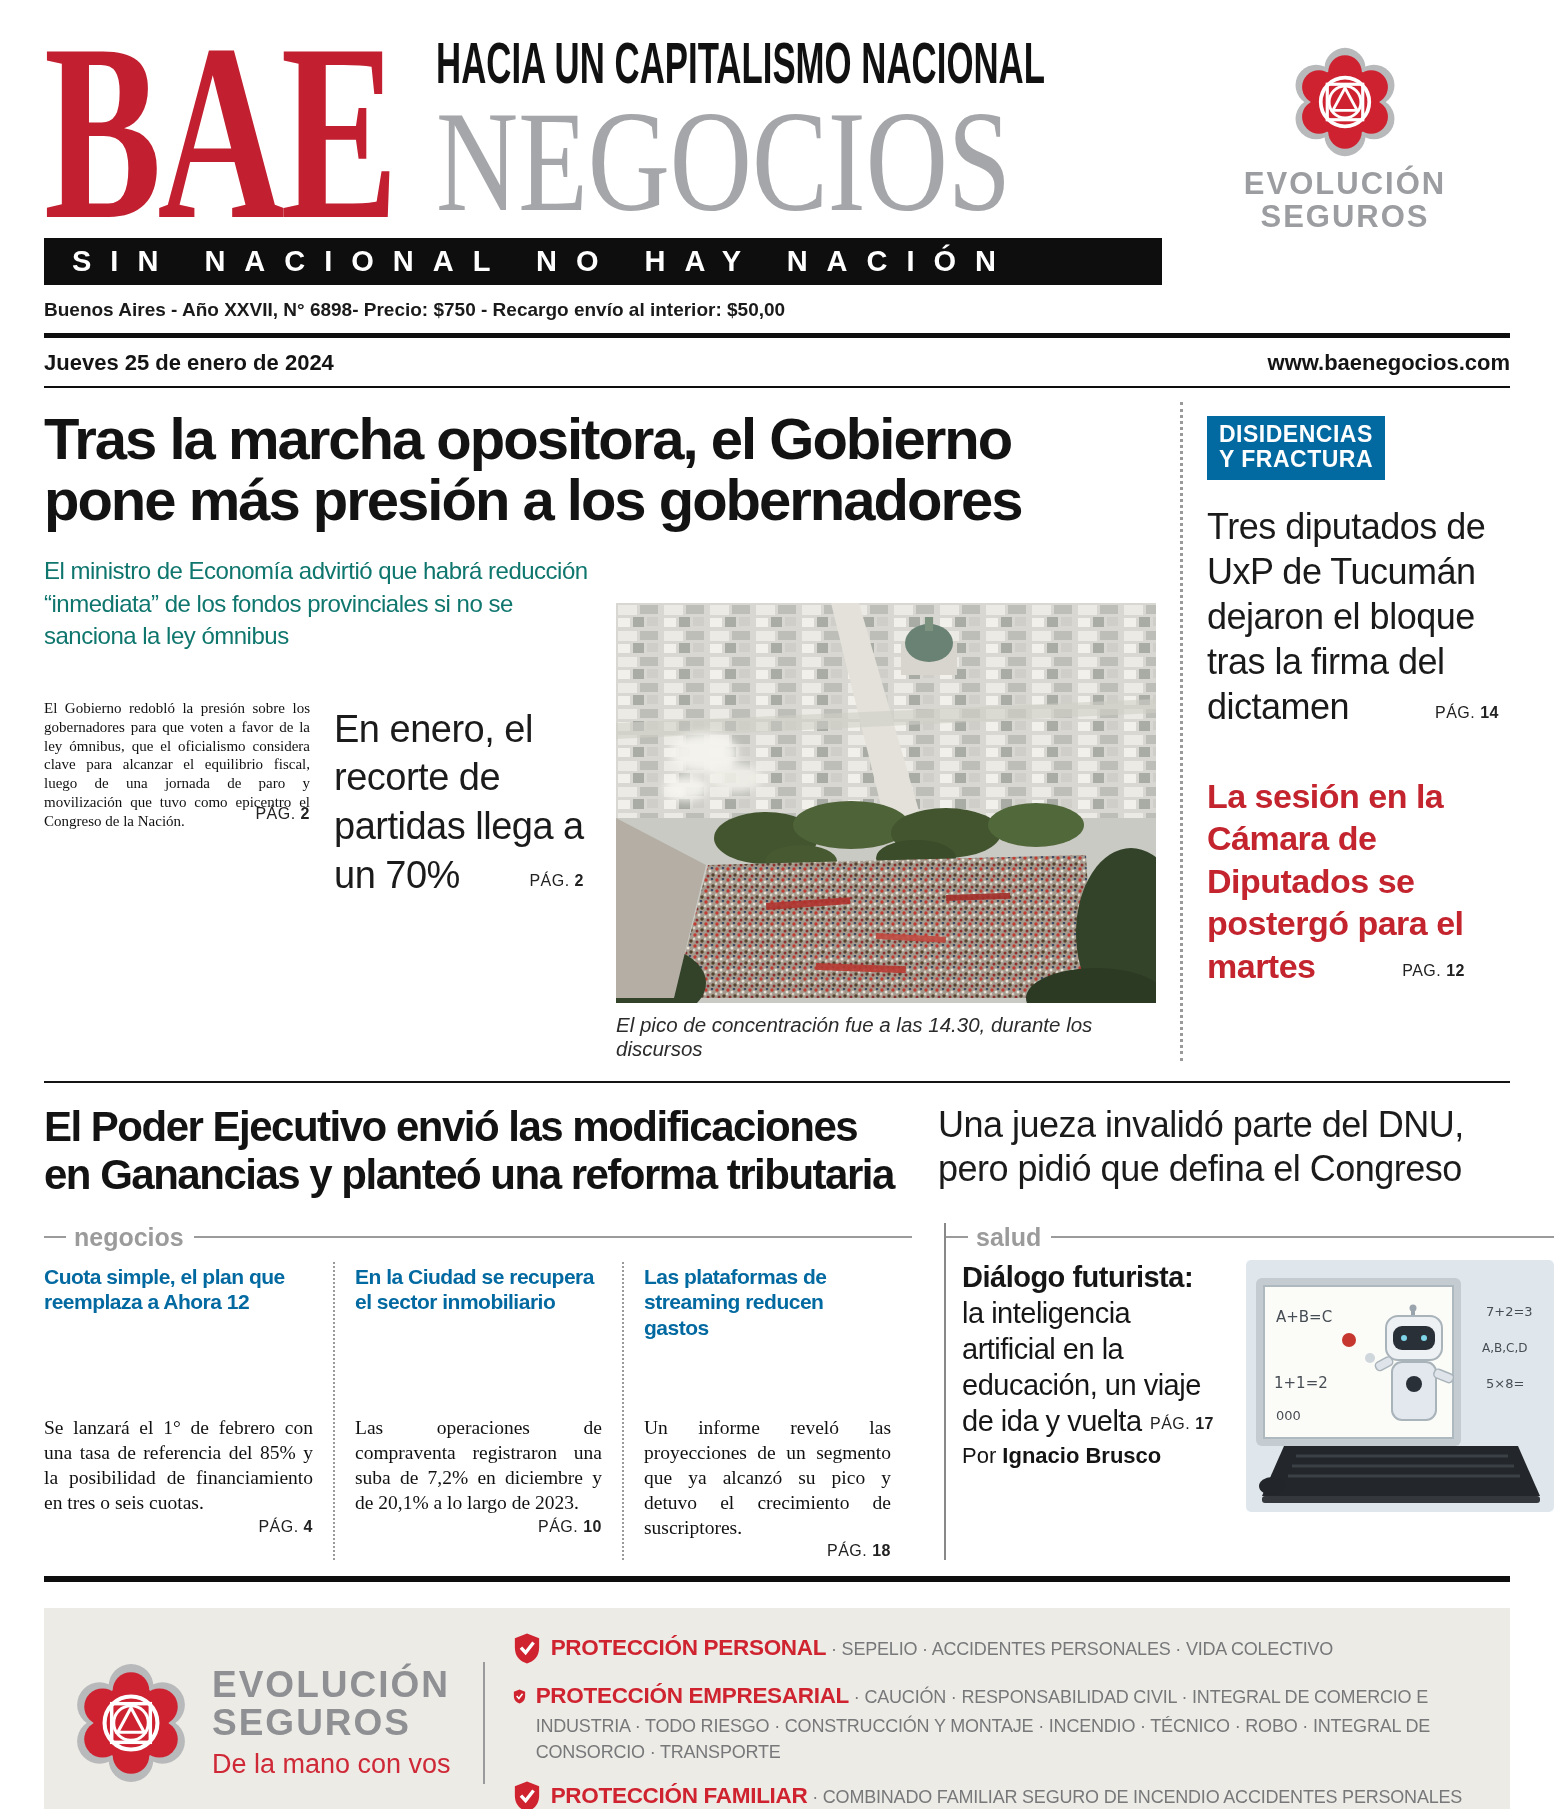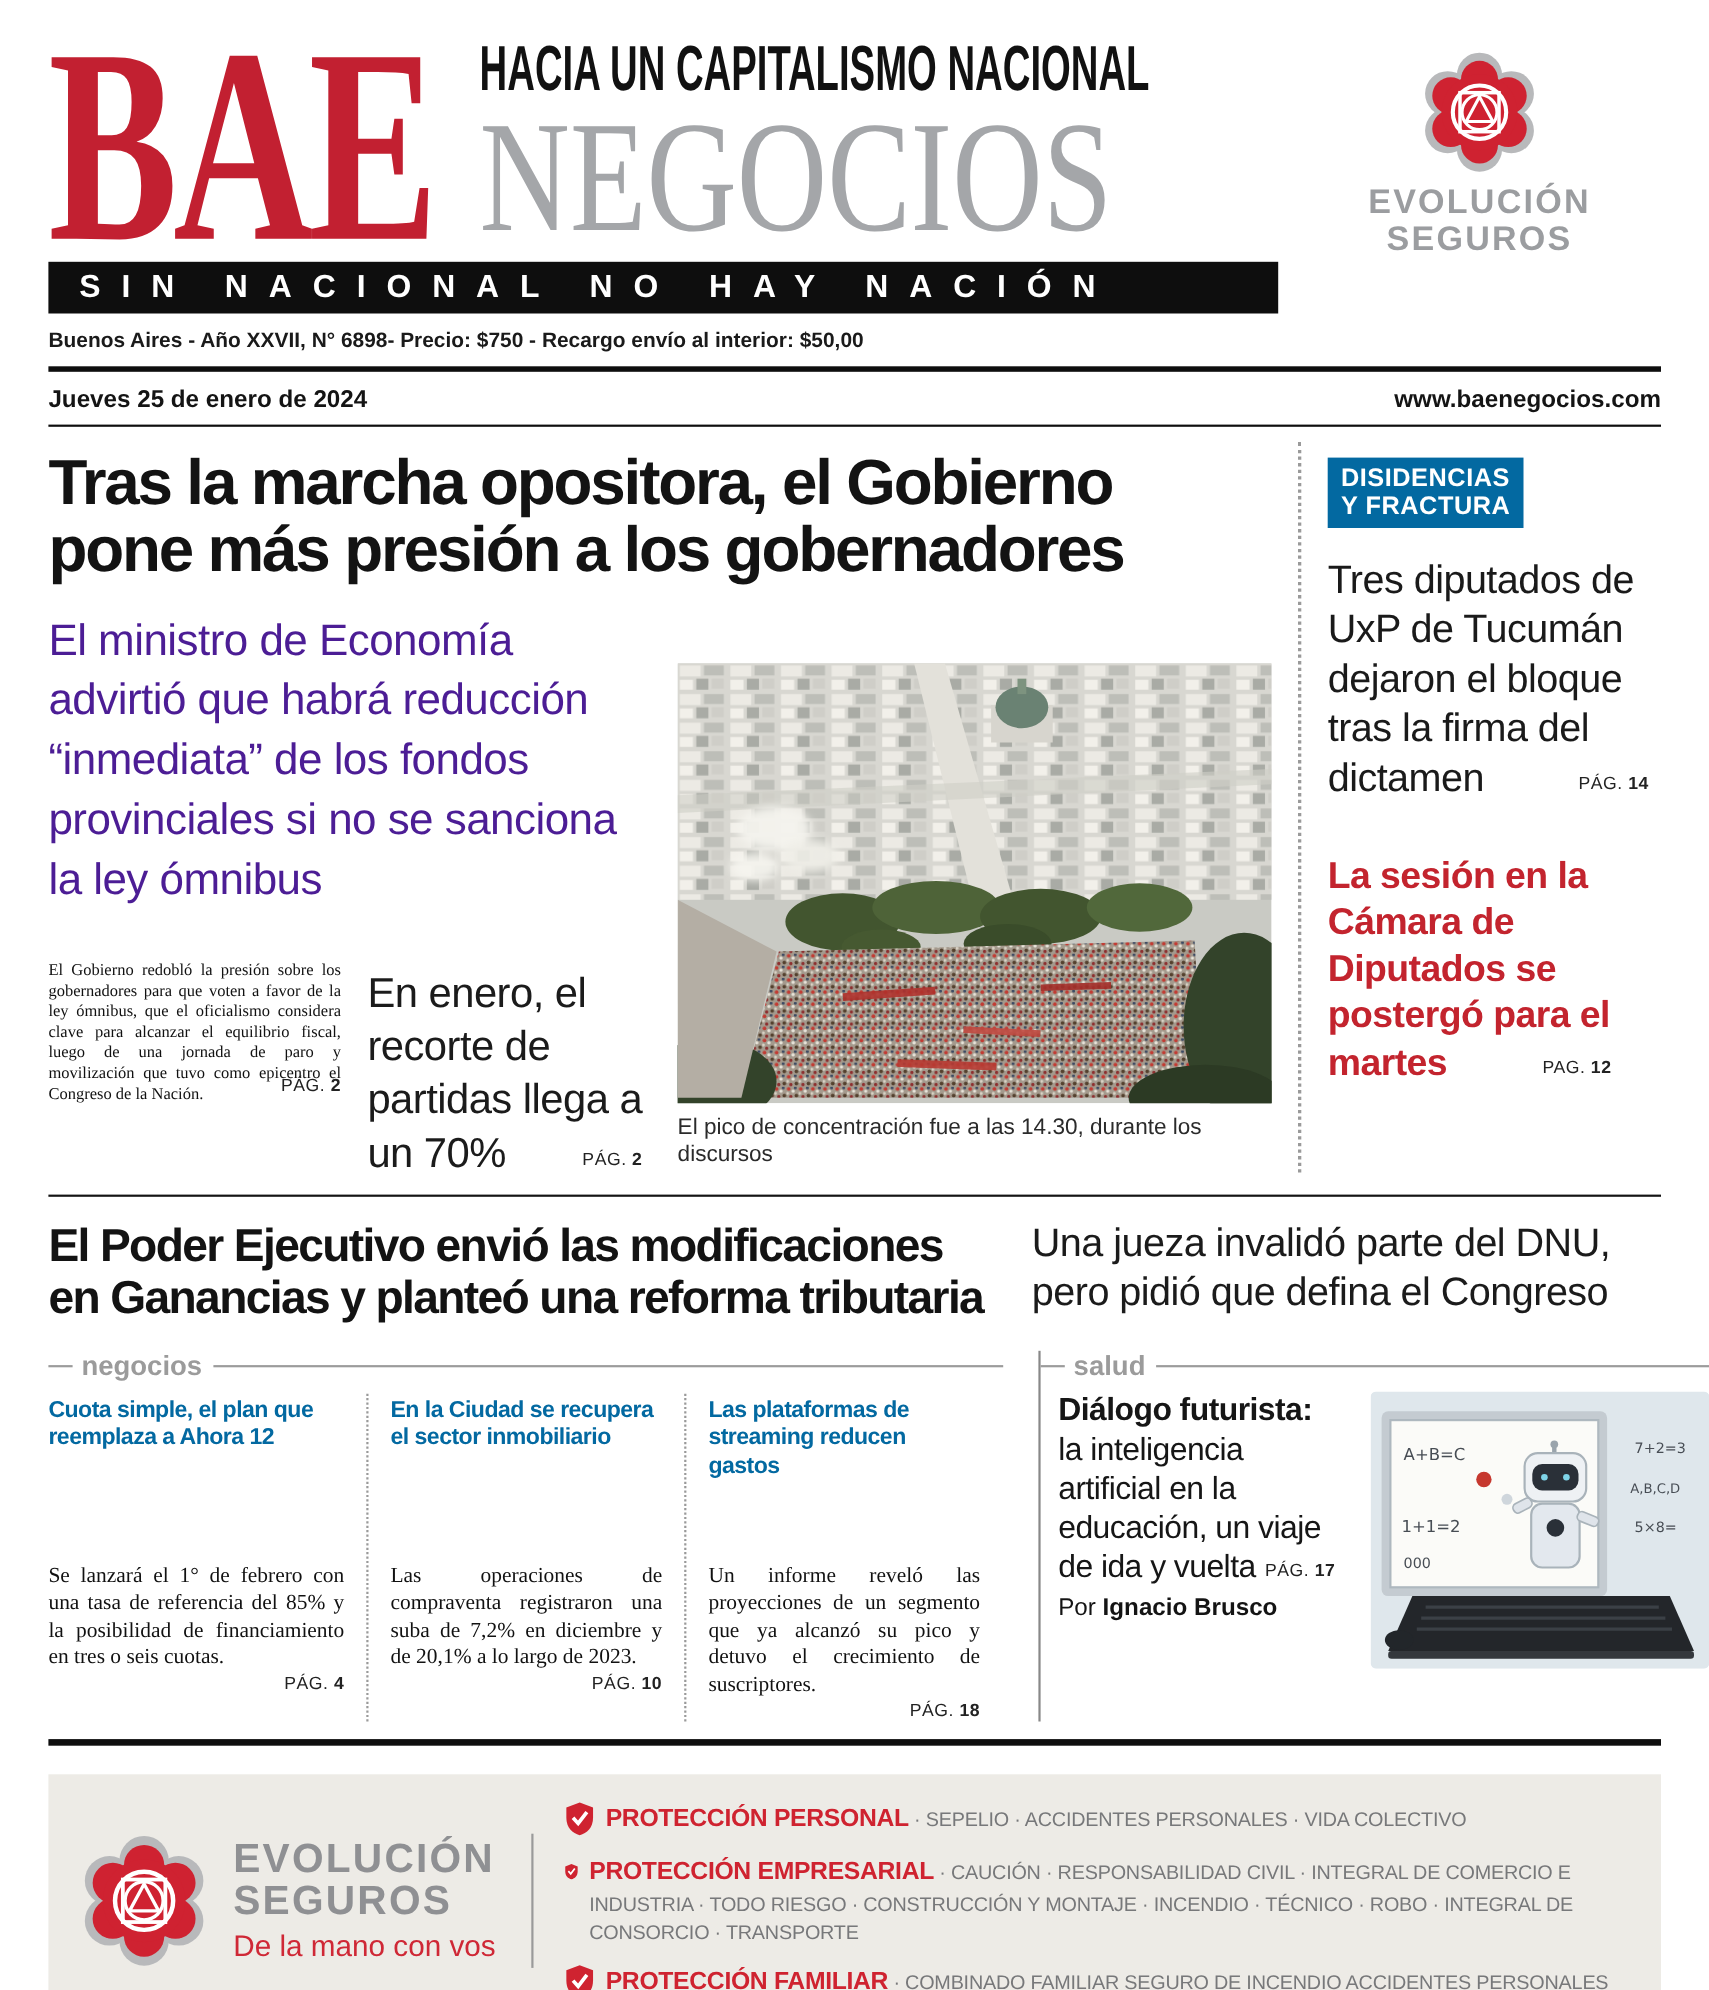--- a/index.html
+++ b/index.html
@@ -48,36 +48,36 @@
 
   
   .lead-grid { display:flex; margin-top:14px; }
   .lead-main { flex:1; }
   .lead-main h1 {
     font-size:58px; line-height:1.06; letter-spacing:-2px; color:#131313;
     max-width:1035px; margin:6px 0 24px 0;
   }
   .lead-row { display:flex; gap:20px; }
   .lead-left { width:552px; }
-  .deck { font-weight:normal; font-size:40px; line-height:1.36; letter-spacing:-0.5px; color:#4c1d95; max-width:552px; }
+  .deck { font-weight:normal; font-size:24px; line-height:1.36; letter-spacing:-0.5px; color:#0f766e; max-width:552px; }
   .lead-bottom { display:flex; gap:24px; margin-top:46px; }
   .lead-body {
     width:266px; font-family:"Liberation Serif", serif; font-size:15px; line-height:1.26;
     text-align:justify; hyphens:auto; color:#111;
   }
   .pullquote { width:250px; font-size:38px; line-height:1.28; letter-spacing:-0.5px; color:#1b1b1b; padding-top:6px; }
   .pageref { display:block; text-align:right; font-size:16px; letter-spacing:0.5px; color:#222; white-space:nowrap; }
   .pageref .pglabel { font-weight:normal; }
   .pageref .pgnum { font-weight:bold; }
   .pageref.pull-up { margin-top:-26px; }
   .pullquote .pageref { margin-top:-28px; }
 
   figure.lead-photo { width:540px; margin-top:48px; }
   figure.lead-photo svg { display:block; }
-  figcaption { margin-top:10px; font-size:20.5px; color:#2b2b2b; }
+  figcaption { margin-top:10px; font-style:italic; font-size:20.5px; color:#2b2b2b; }
 
   
   .sidebar { width:330px; margin-left:18px; border-left:3px dotted #9a9a9a; padding-left:24px; padding-top:14px; }
   .kicker { display:inline-block; background:#0369a1; color:#fff; font-weight:bold; font-size:23px; line-height:1.1; padding:6px 12px 7px 12px; letter-spacing:0.5px; }
   .side-story { margin-top:24px; font-size:36px; line-height:1.25; letter-spacing:-0.5px; color:#1a1a1a; font-weight:normal; max-width:292px;}
   .side-story .pageref { margin-top:-26px; }
   .side-story.red { margin-top:52px; color:#c3242e; font-weight:bold; font-size:34px; max-width:258px; letter-spacing:-0.5px;}
 
   .rule-mid { height:2px; background:#141414; margin-top:20px; }
 

